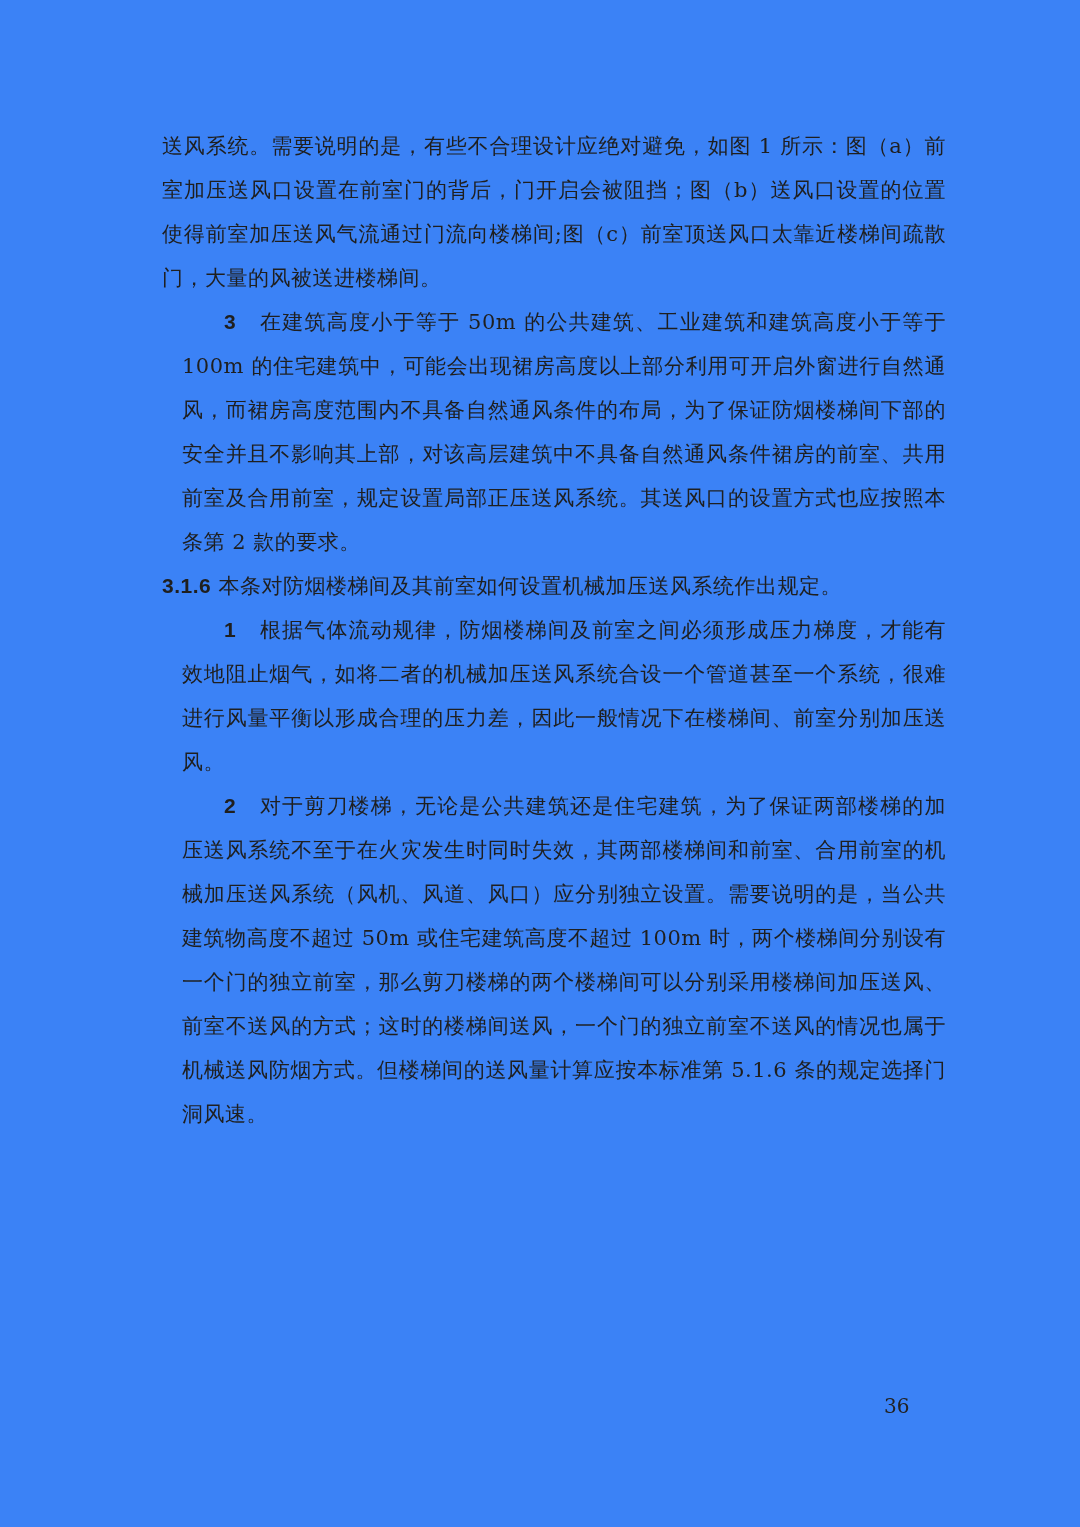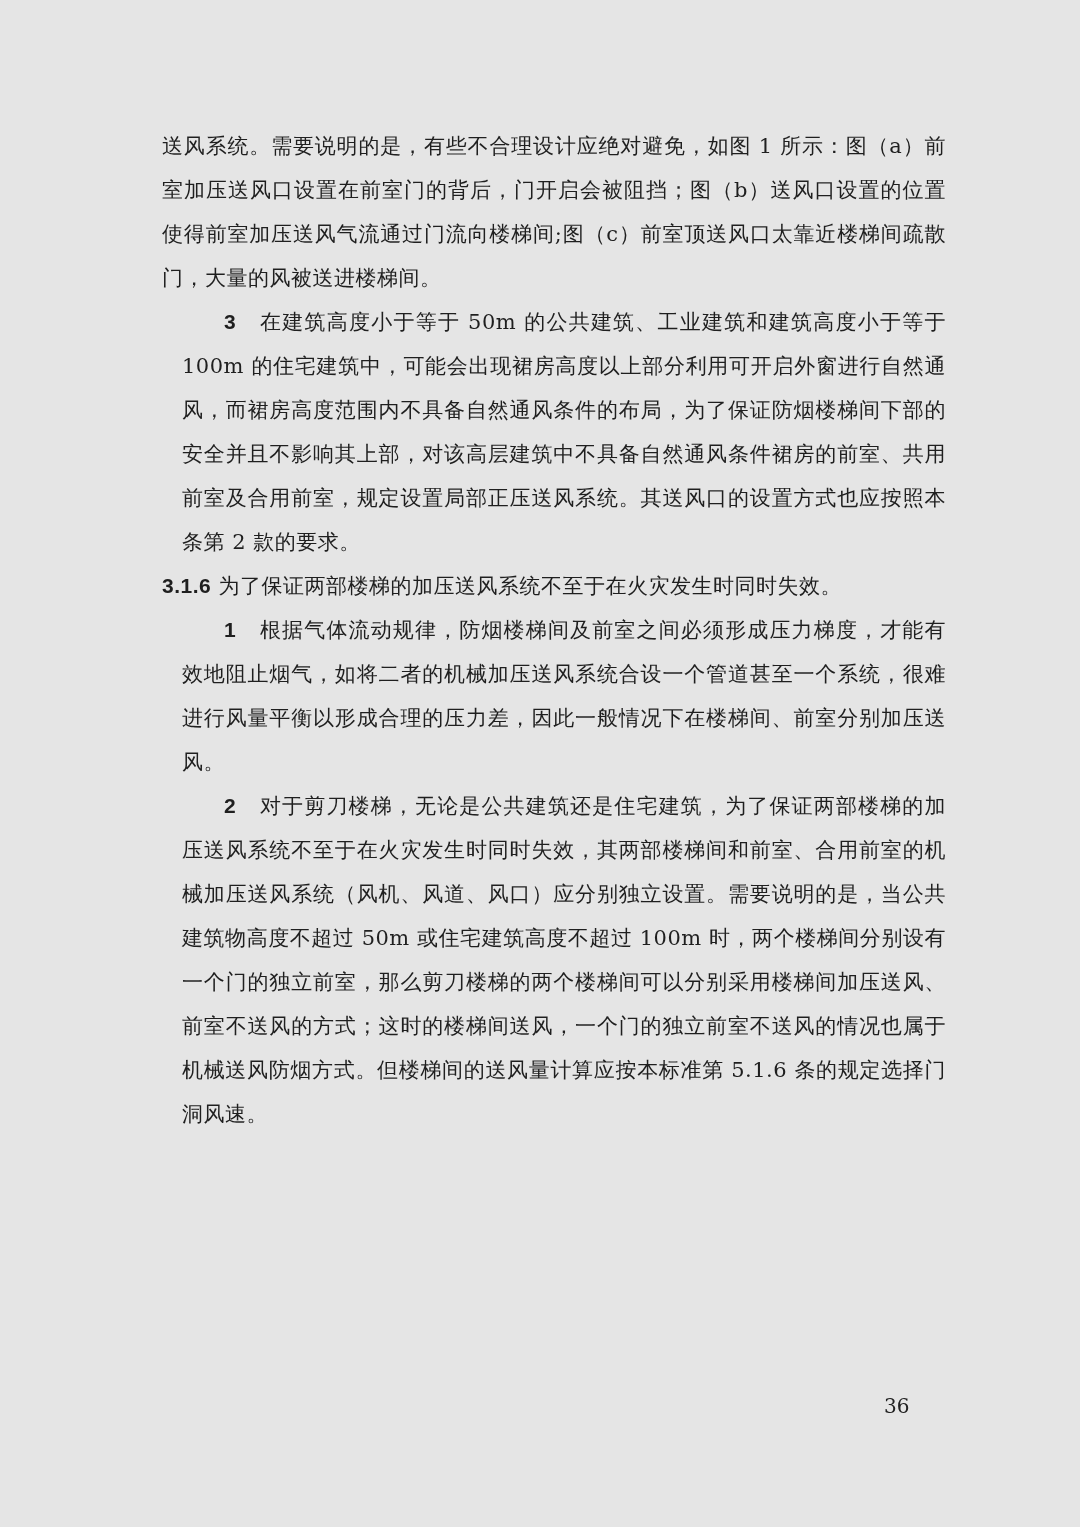--- a/index.html
+++ b/index.html
@@ -4,21 +4,21 @@
 <style>
   html, body {
     margin: 0;
     padding: 0;
     background: #ffffff;
   }
   .page {
     position: relative;
     width: 1080px;
     height: 1527px;
-    background: #e5e5e5;
+    background: #3b82f6;
     overflow: hidden;
     font-family: "DejaVu Serif", "Liberation Serif", serif;
   }
   .content {
     position: absolute;
     left: 162px;
     top: 124px;
     width: 784px;
   }
   .para {
@@ -57,21 +57,21 @@
 <body>
 
 <div class="page">
 
   <div class="content">
 
     <p class="para"><span>送风系统。需要说明的是，有些不合理设计应绝对避免，如图 1 所示：图（a）前室加压送风口设置在前室门的背后，门开启会被阻挡；图（b）送风口设置的位置使得前室加压送风气流通过门流向楼梯间;图（c）前室顶送风口太靠近楼梯间疏散门，大量的风被送进楼梯间。</span></p>
 
     <p class="para indent"><span class="para-label">3</span><span>在建筑高度小于等于 50m 的公共建筑、工业建筑和建筑高度小于等于 100m 的住宅建筑中，可能会出现裙房高度以上部分利用可开启外窗进行自然通风，而裙房高度范围内不具备自然通风条件的布局，为了保证防烟楼梯间下部的安全并且不影响其上部，对该高层建筑中不具备自然通风条件裙房的前室、共用前室及合用前室，规定设置局部正压送风系统。其送风口的设置方式也应按照本条第 2 款的要求。</span></p>
 
-    <p class="para section"><span class="para-label">3.1.6</span><span>为了保证两部楼梯的加压送风系统不至于在火灾发生时同时失效。</span></p>
+    <p class="para section"><span class="para-label">3.1.6</span><span>本条对防烟楼梯间及其前室如何设置机械加压送风系统作出规定。</span></p>
 
     <p class="para indent"><span class="para-label">1</span><span>根据气体流动规律，防烟楼梯间及前室之间必须形成压力梯度，才能有效地阻止烟气，如将二者的机械加压送风系统合设一个管道甚至一个系统，很难进行风量平衡以形成合理的压力差，因此一般情况下在楼梯间、前室分别加压送风。</span></p>
 
     <p class="para indent"><span class="para-label">2</span><span>对于剪刀楼梯，无论是公共建筑还是住宅建筑，为了保证两部楼梯的加压送风系统不至于在火灾发生时同时失效，其两部楼梯间和前室、合用前室的机械加压送风系统（风机、风道、风口）应分别独立设置。需要说明的是，当公共建筑物高度不超过 50m 或住宅建筑高度不超过 100m 时，两个楼梯间分别设有一个门的独立前室，那么剪刀楼梯的两个楼梯间可以分别采用楼梯间加压送风、前室不送风的方式；这时的楼梯间送风，一个门的独立前室不送风的情况也属于机械送风防烟方式。但楼梯间的送风量计算应按本标准第 5.1.6 条的规定选择门洞风速。</span></p>
 
   </div>
 
   <div class="page-number">36</div>
 
 </div>

